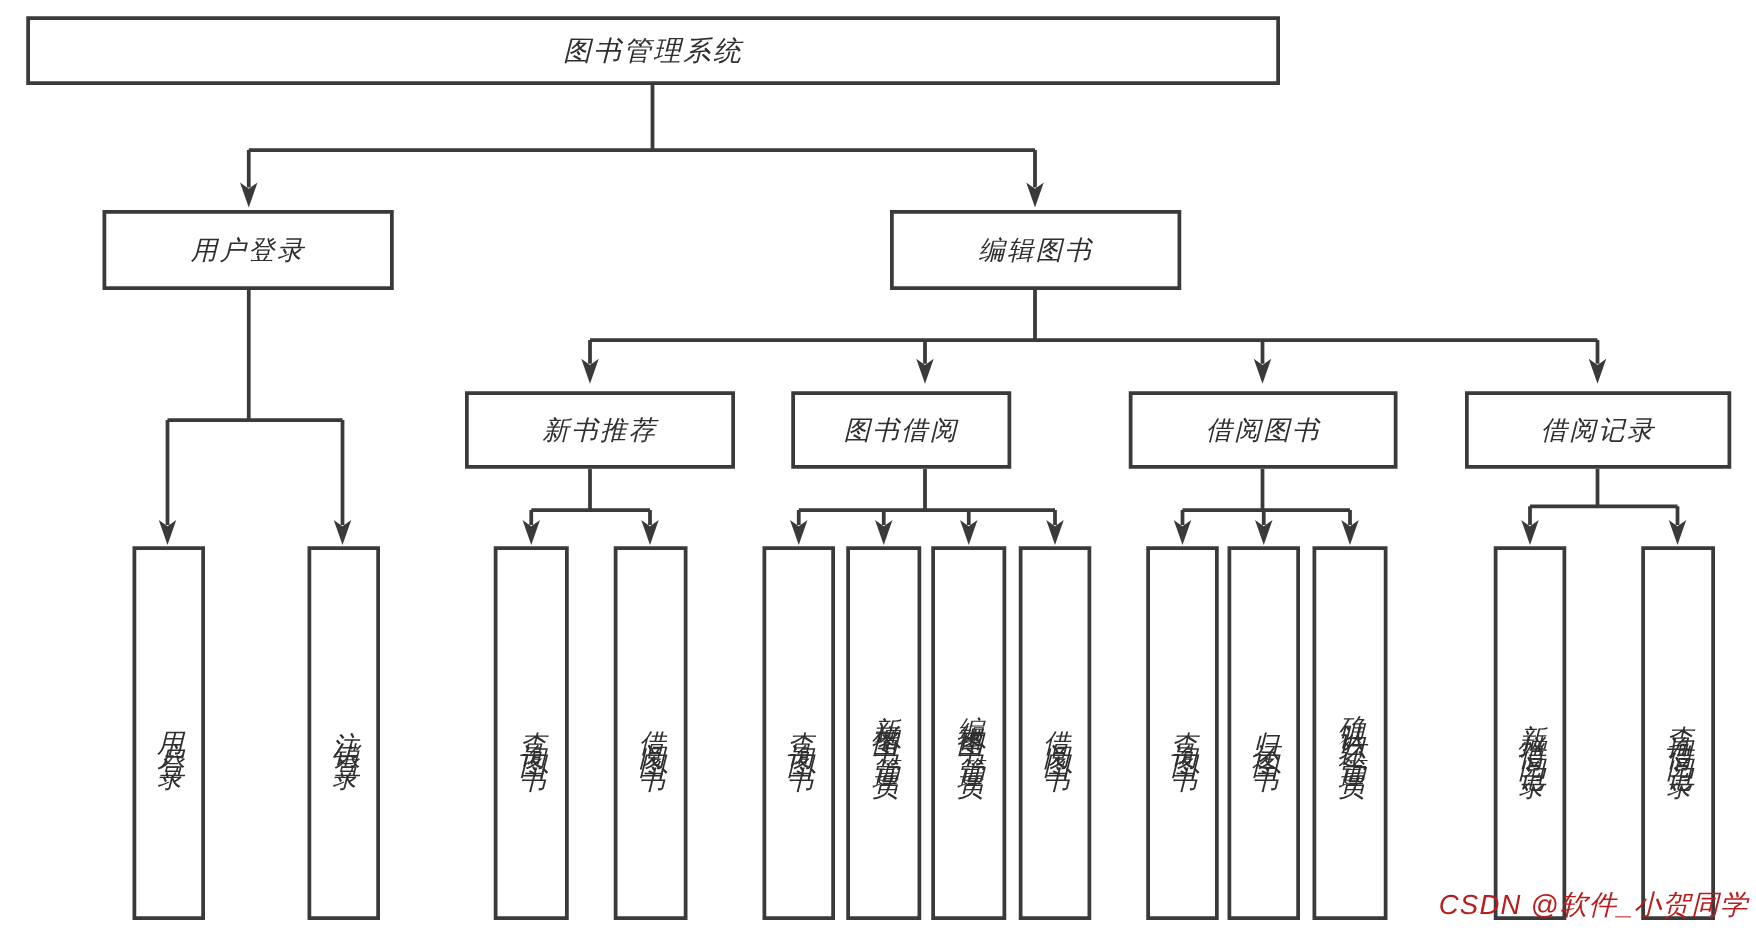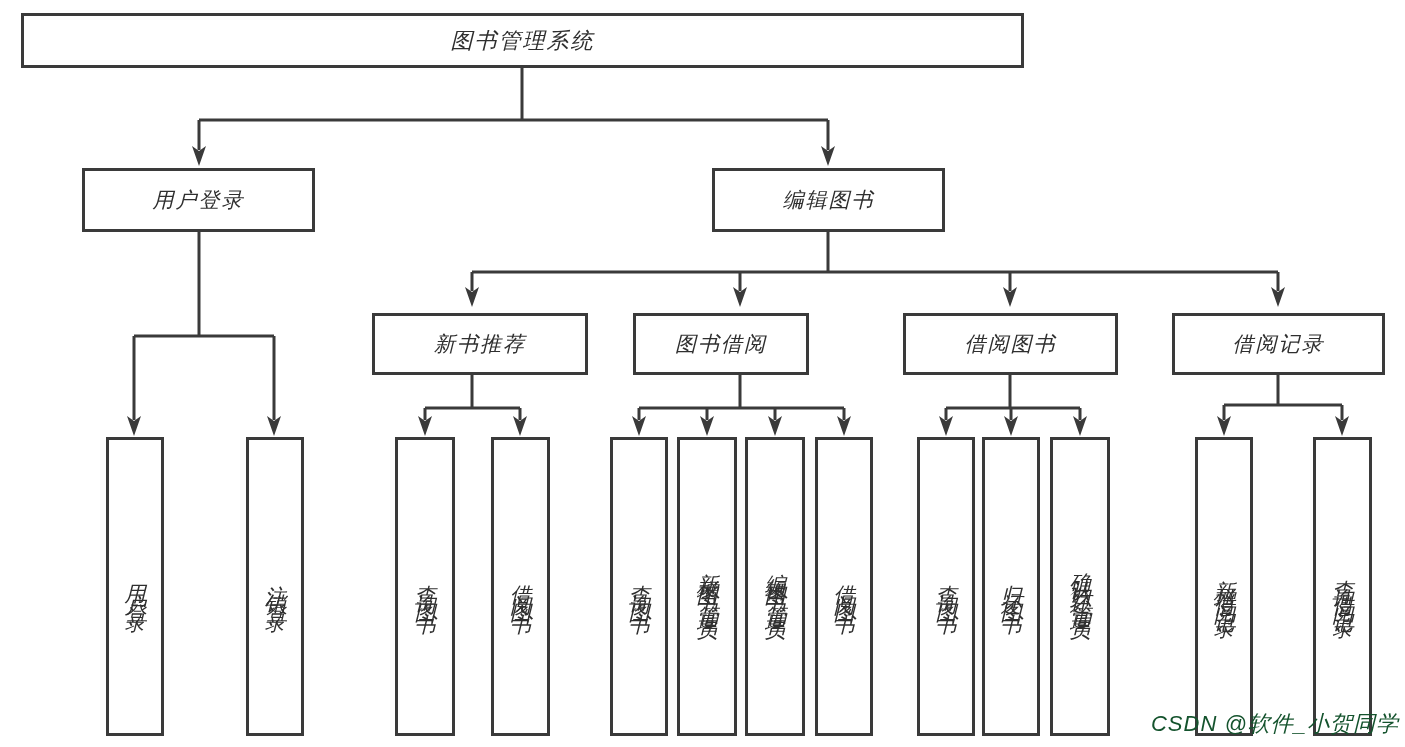--- a/index.html
+++ b/index.html
@@ -42,21 +42,21 @@
     writing-mode: vertical-rl;
     text-orientation: mixed;
     letter-spacing: 0.45em;
     white-space: nowrap;
   }
   .watermark {
     position: absolute;
     right: 6px;
     bottom: 8px;
     font-size: 22px;
-    color: #14532d;
+    color: #b91c1c;
     letter-spacing: 1px;
     z-index: 3;
     pointer-events: none;
   }
 </style>
 </head>
 <body>
 
 <div class="canvas">
 

